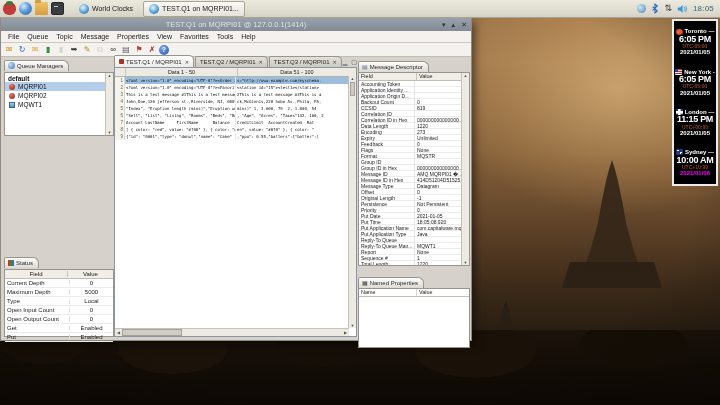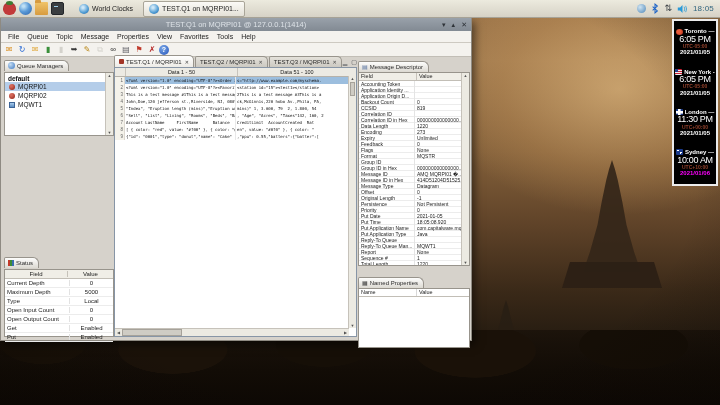--- a/index.html
+++ b/index.html
@@ -42,21 +42,21 @@
   .tray{margin-left:auto;display:flex;align-items:center;gap:5px;padding-right:3px}
   .tray-globe{width:9px;height:9px;border-radius:50%;background:radial-gradient(circle at 35% 35%,#cfe4f2,#4d86b8)}
   .tray-time{font-size:8px;color:#33667f;letter-spacing:.2px}
   .net-glyph{font-size:9px;color:#3a3f44;line-height:9px}
 
   
   .clocks{position:absolute;left:672px;top:19px;width:46px;height:167px;z-index:9;box-sizing:border-box;
     background:#000;border:2px solid #ececec;display:flex;flex-direction:column;justify-content:space-around;padding:1px 0}
   .clock{text-align:center;color:#fff;line-height:1.05}
   .clock-head{display:flex;align-items:center;justify-content:center;gap:2px;font-size:6px;font-weight:bold}
-  .clock-time{font-size:9px;font-weight:normal;letter-spacing:-.3px}
+  .clock-time{font-size:9px;font-weight:bold;letter-spacing:-.3px}
   .clock-utc{font-size:5px;font-weight:bold;color:#93422c}
   .clock-date{font-size:6px;font-weight:bold}
   .clock-date.accent{color:#f0f}
   .flag{width:7px;height:6px;flex:0 0 auto;border-radius:1px}
   .flag-toronto{border-radius:50%;background:radial-gradient(circle at 40% 40%,#e85c3a 30%,#b02a18 100%)}
   .flag-newyork{background:repeating-linear-gradient(180deg,#c23 0 1px,#eee 1px 2px);position:relative}
   .flag-newyork:before{content:"";position:absolute;left:0;top:0;width:3px;height:3px;background:#27408b}
   .flag-london{background:#1a3a8a;background-image:linear-gradient(#fff,#fff),linear-gradient(#fff,#fff),linear-gradient(#c33,#c33),linear-gradient(#c33,#c33);
     background-size:100% 2.6px,2.6px 100%,100% 1.2px,1.2px 100%;background-position:center;background-repeat:no-repeat}
   .flag-sydney{background:#1a3a8a;background-image:radial-gradient(circle 1px at 68% 62%,#fff 90%,transparent),radial-gradient(circle 0.8px at 28% 30%,#fff 90%,transparent)}
@@ -634,21 +634,21 @@
         <div class="clock-time">6:05 PM</div>
         <div class="clock-utc">UTC-05:00</div>
         <div class="clock-date">2021/01/05</div>
       </div>
 
       <div class="clock">
         <div class="clock-head">
           <span class="flag flag-london"></span>
           <span>London —</span>
         </div>
-        <div class="clock-time">11:30 PM</div>
+        <div class="clock-time">11:15 PM</div>
         <div class="clock-utc">UTC+00:00</div>
         <div class="clock-date">2021/01/05</div>
       </div>
 
       <div class="clock">
         <div class="clock-head">
           <span class="flag flag-sydney"></span>
           <span>Sydney —</span>
         </div>
         <div class="clock-time">10:00 AM</div>

